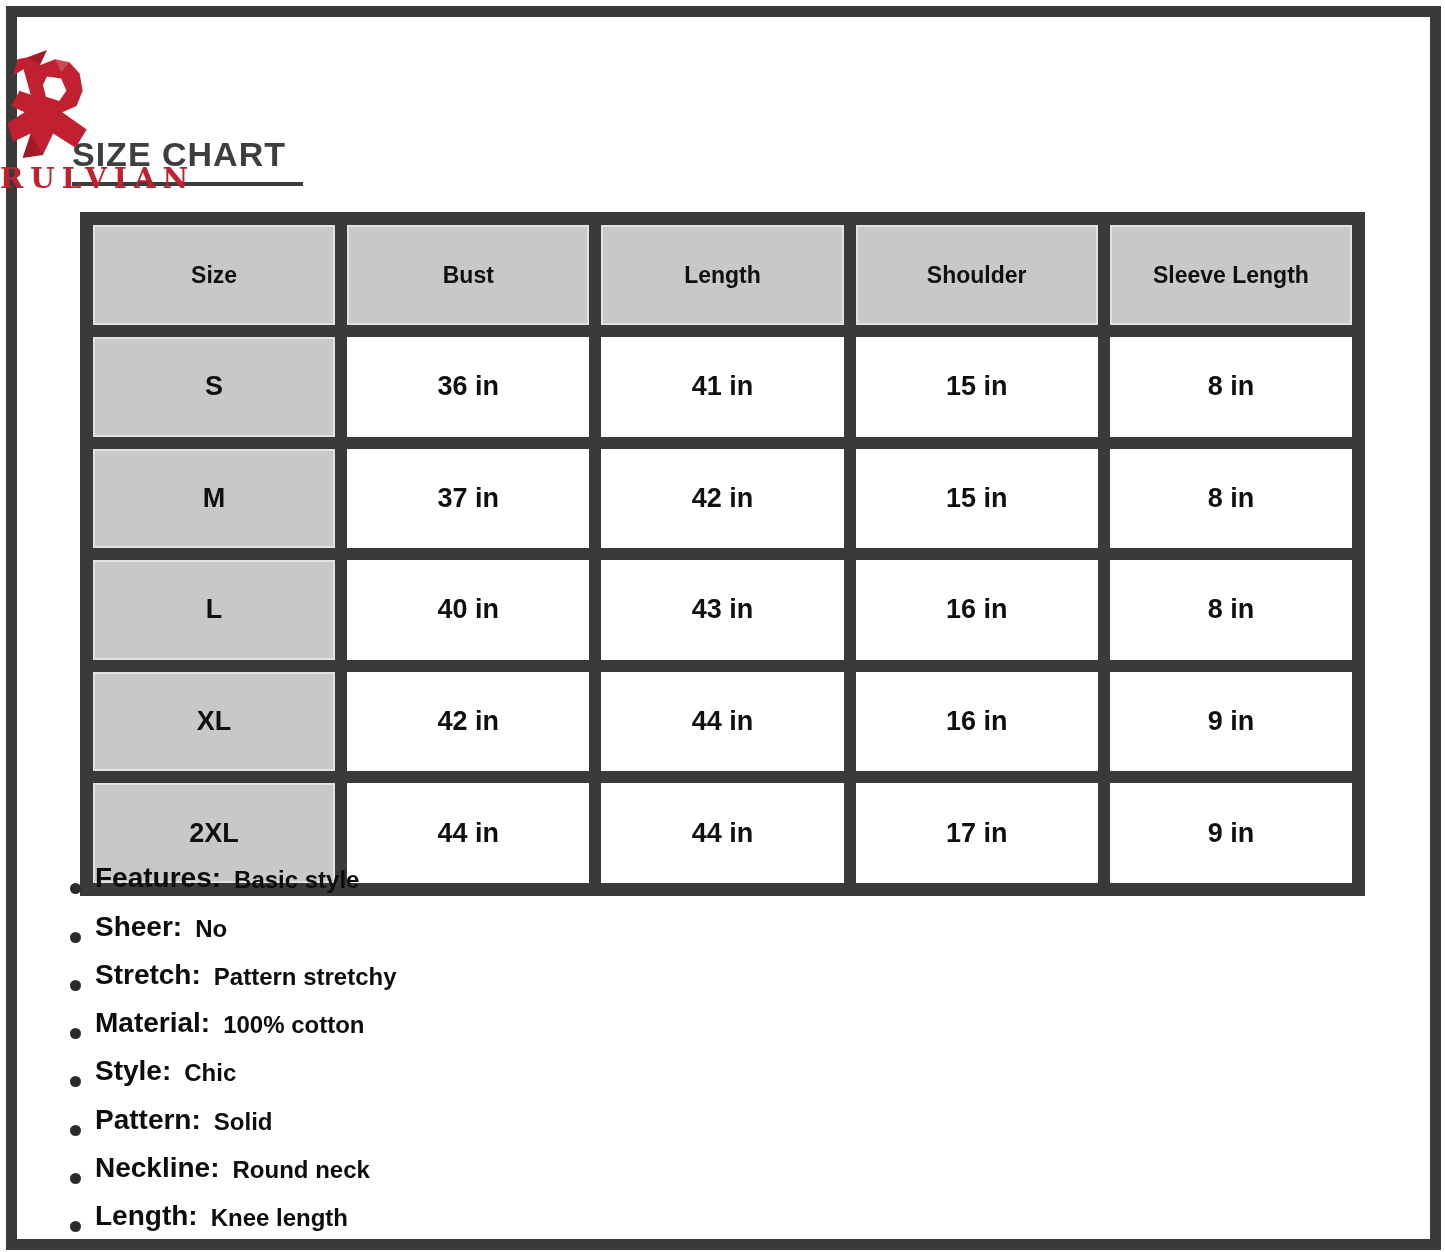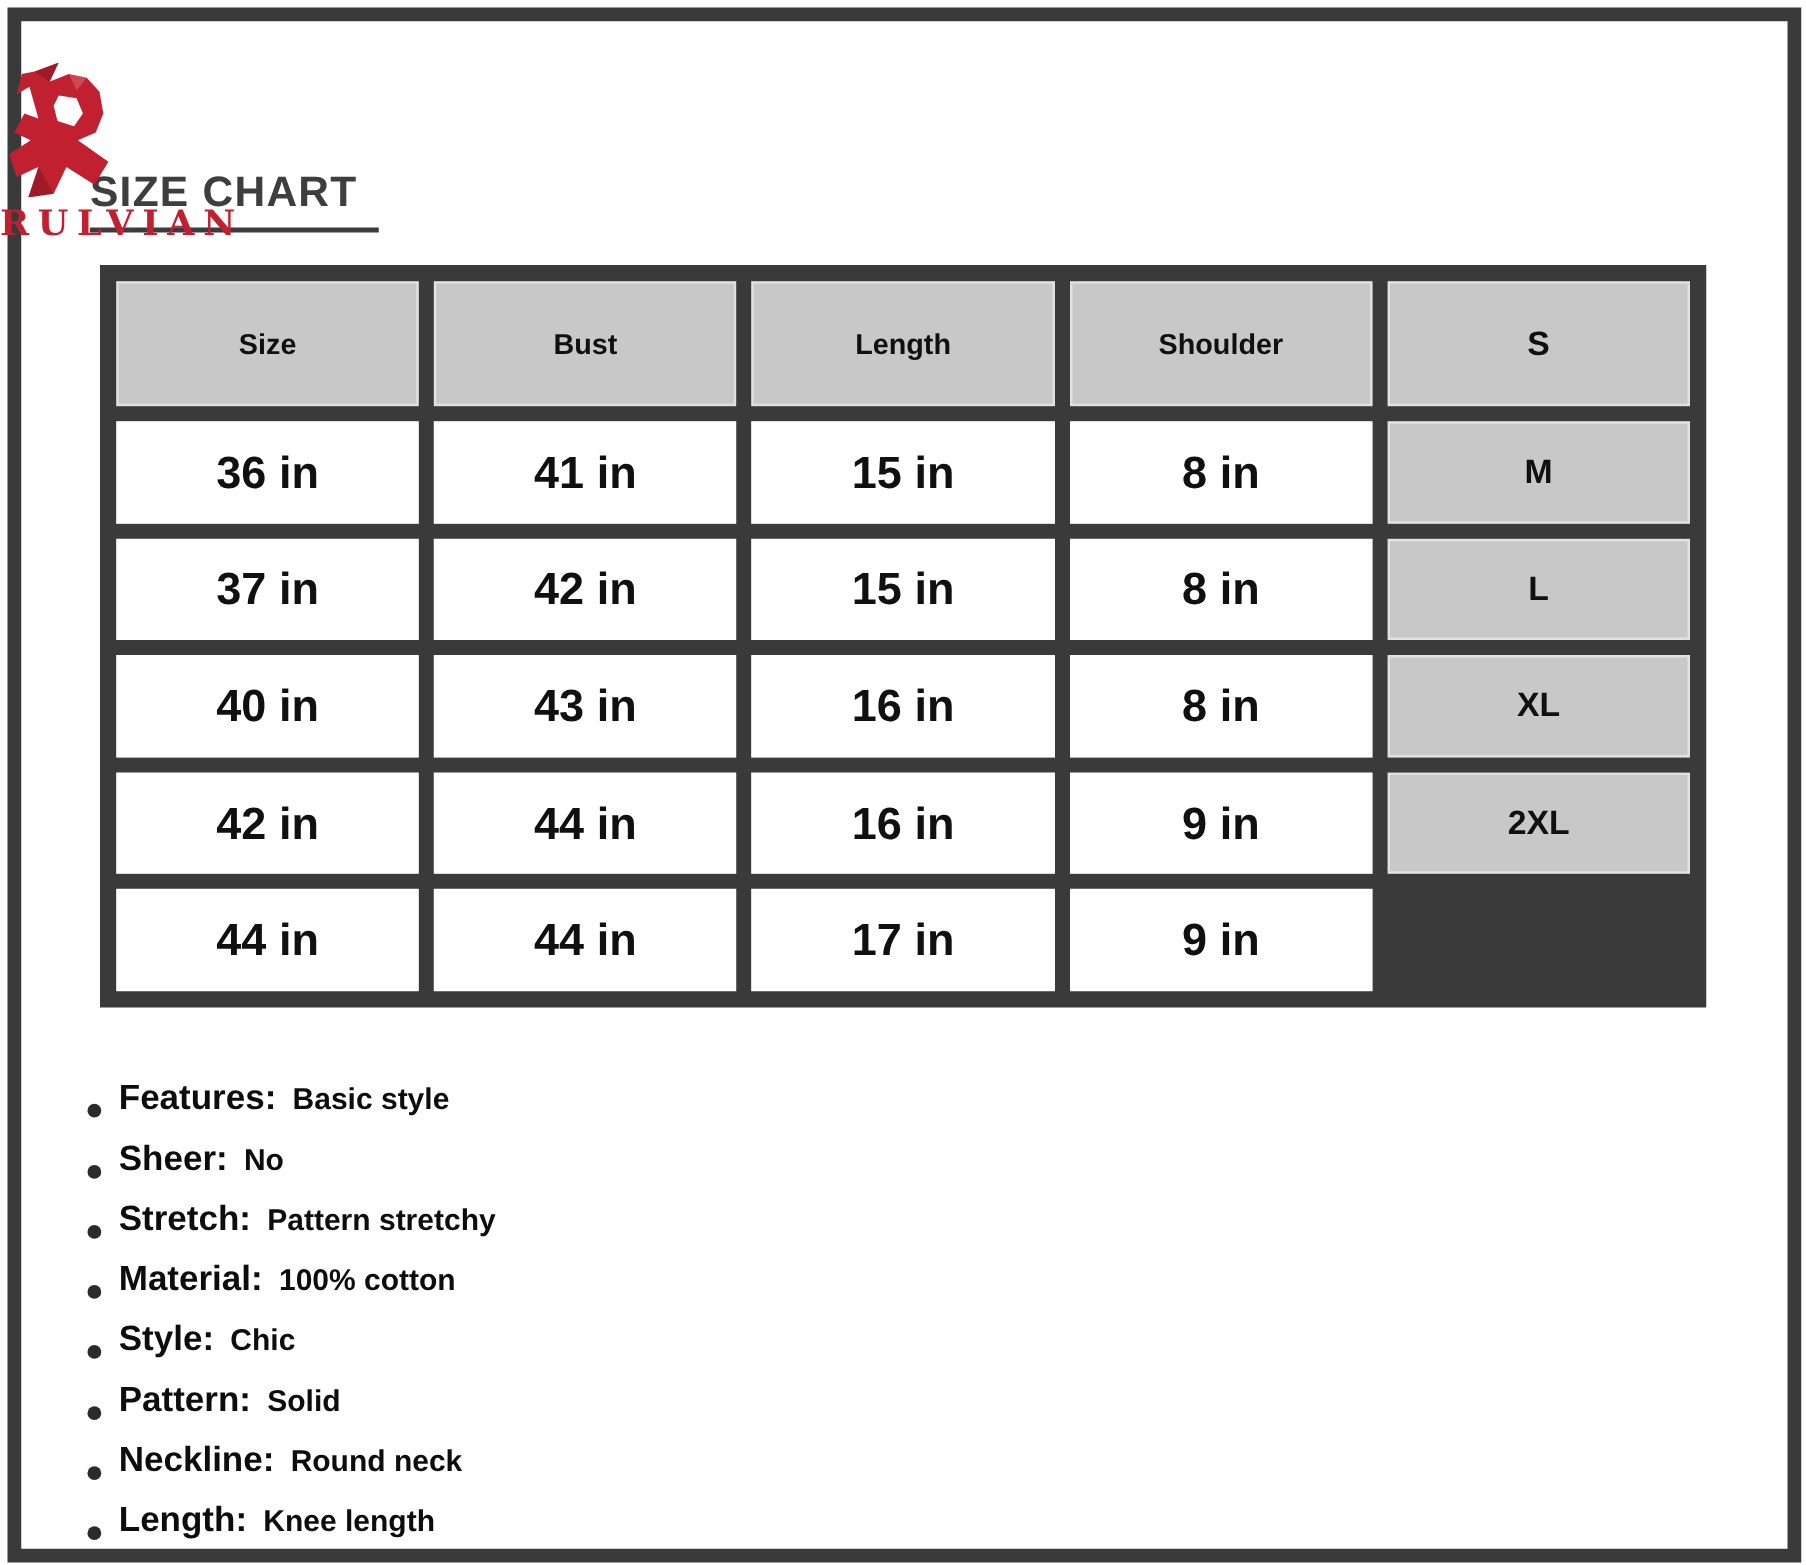--- a/index.html
+++ b/index.html
@@ -43,21 +43,21 @@
     margin-top:4px;
     font-family:"DejaVu Serif","Liberation Serif",serif;
     font-weight:bold;
     font-size:28px;
     letter-spacing:7px;
     color:var(--red,#c01f2f);
   }
   .size-table{
     position:absolute;
     left:80px;top:212px;
-    width:1285px;height:594px;
+    width:1285px;height:684px;
     box-sizing:border-box;
     background:var(--dark,#3a3a3a);
     padding:13px;
     display:grid;
     grid-template-columns:repeat(5,1fr);
     grid-template-rows:100px repeat(5,1fr);
     gap:12px;
   }
   .cell{
     display:flex;align-items:center;justify-content:center;
@@ -67,21 +67,21 @@
   .cell.header{
     background:var(--gray,#c8c8c8);
     font-weight:bold;font-size:23px;
   }
   .cell.sizecol{
     background:var(--gray,#c8c8c8);
     font-weight:bold;font-size:27px;
   }
   .cell.data{
     background:#ffffff;
-    font-weight:bold;font-size:36px;
+    font-weight:bold;font-size:27px;
   }
   .details-list{
     position:absolute;
     left:70px;top:846px;
     margin:0;padding:0;
     list-style:none;
   }
   .details-list li{
     height:48.3px;
     display:flex;align-items:flex-end;
@@ -120,20 +120,21 @@
     <path fill="rgba(255,255,255,0.18)" d="M54,9 L68,12 L60,22 Z"></path>
   </svg>
   <div class="brand-name">RULVIAN</div>
 </div>
 
 <div class="size-table">
     <div class="cell header">Size</div>
     <div class="cell header">Bust</div>
     <div class="cell header">Length</div>
     <div class="cell header">Shoulder</div>
+    <div class="cell header">Sleeve Length</div>
     <div class="cell sizecol">S</div>
     <div class="cell data">36 in</div>
     <div class="cell data">41 in</div>
     <div class="cell data">15 in</div>
     <div class="cell data">8 in</div>
     <div class="cell sizecol">M</div>
     <div class="cell data">37 in</div>
     <div class="cell data">42 in</div>
     <div class="cell data">15 in</div>
     <div class="cell data">8 in</div>

